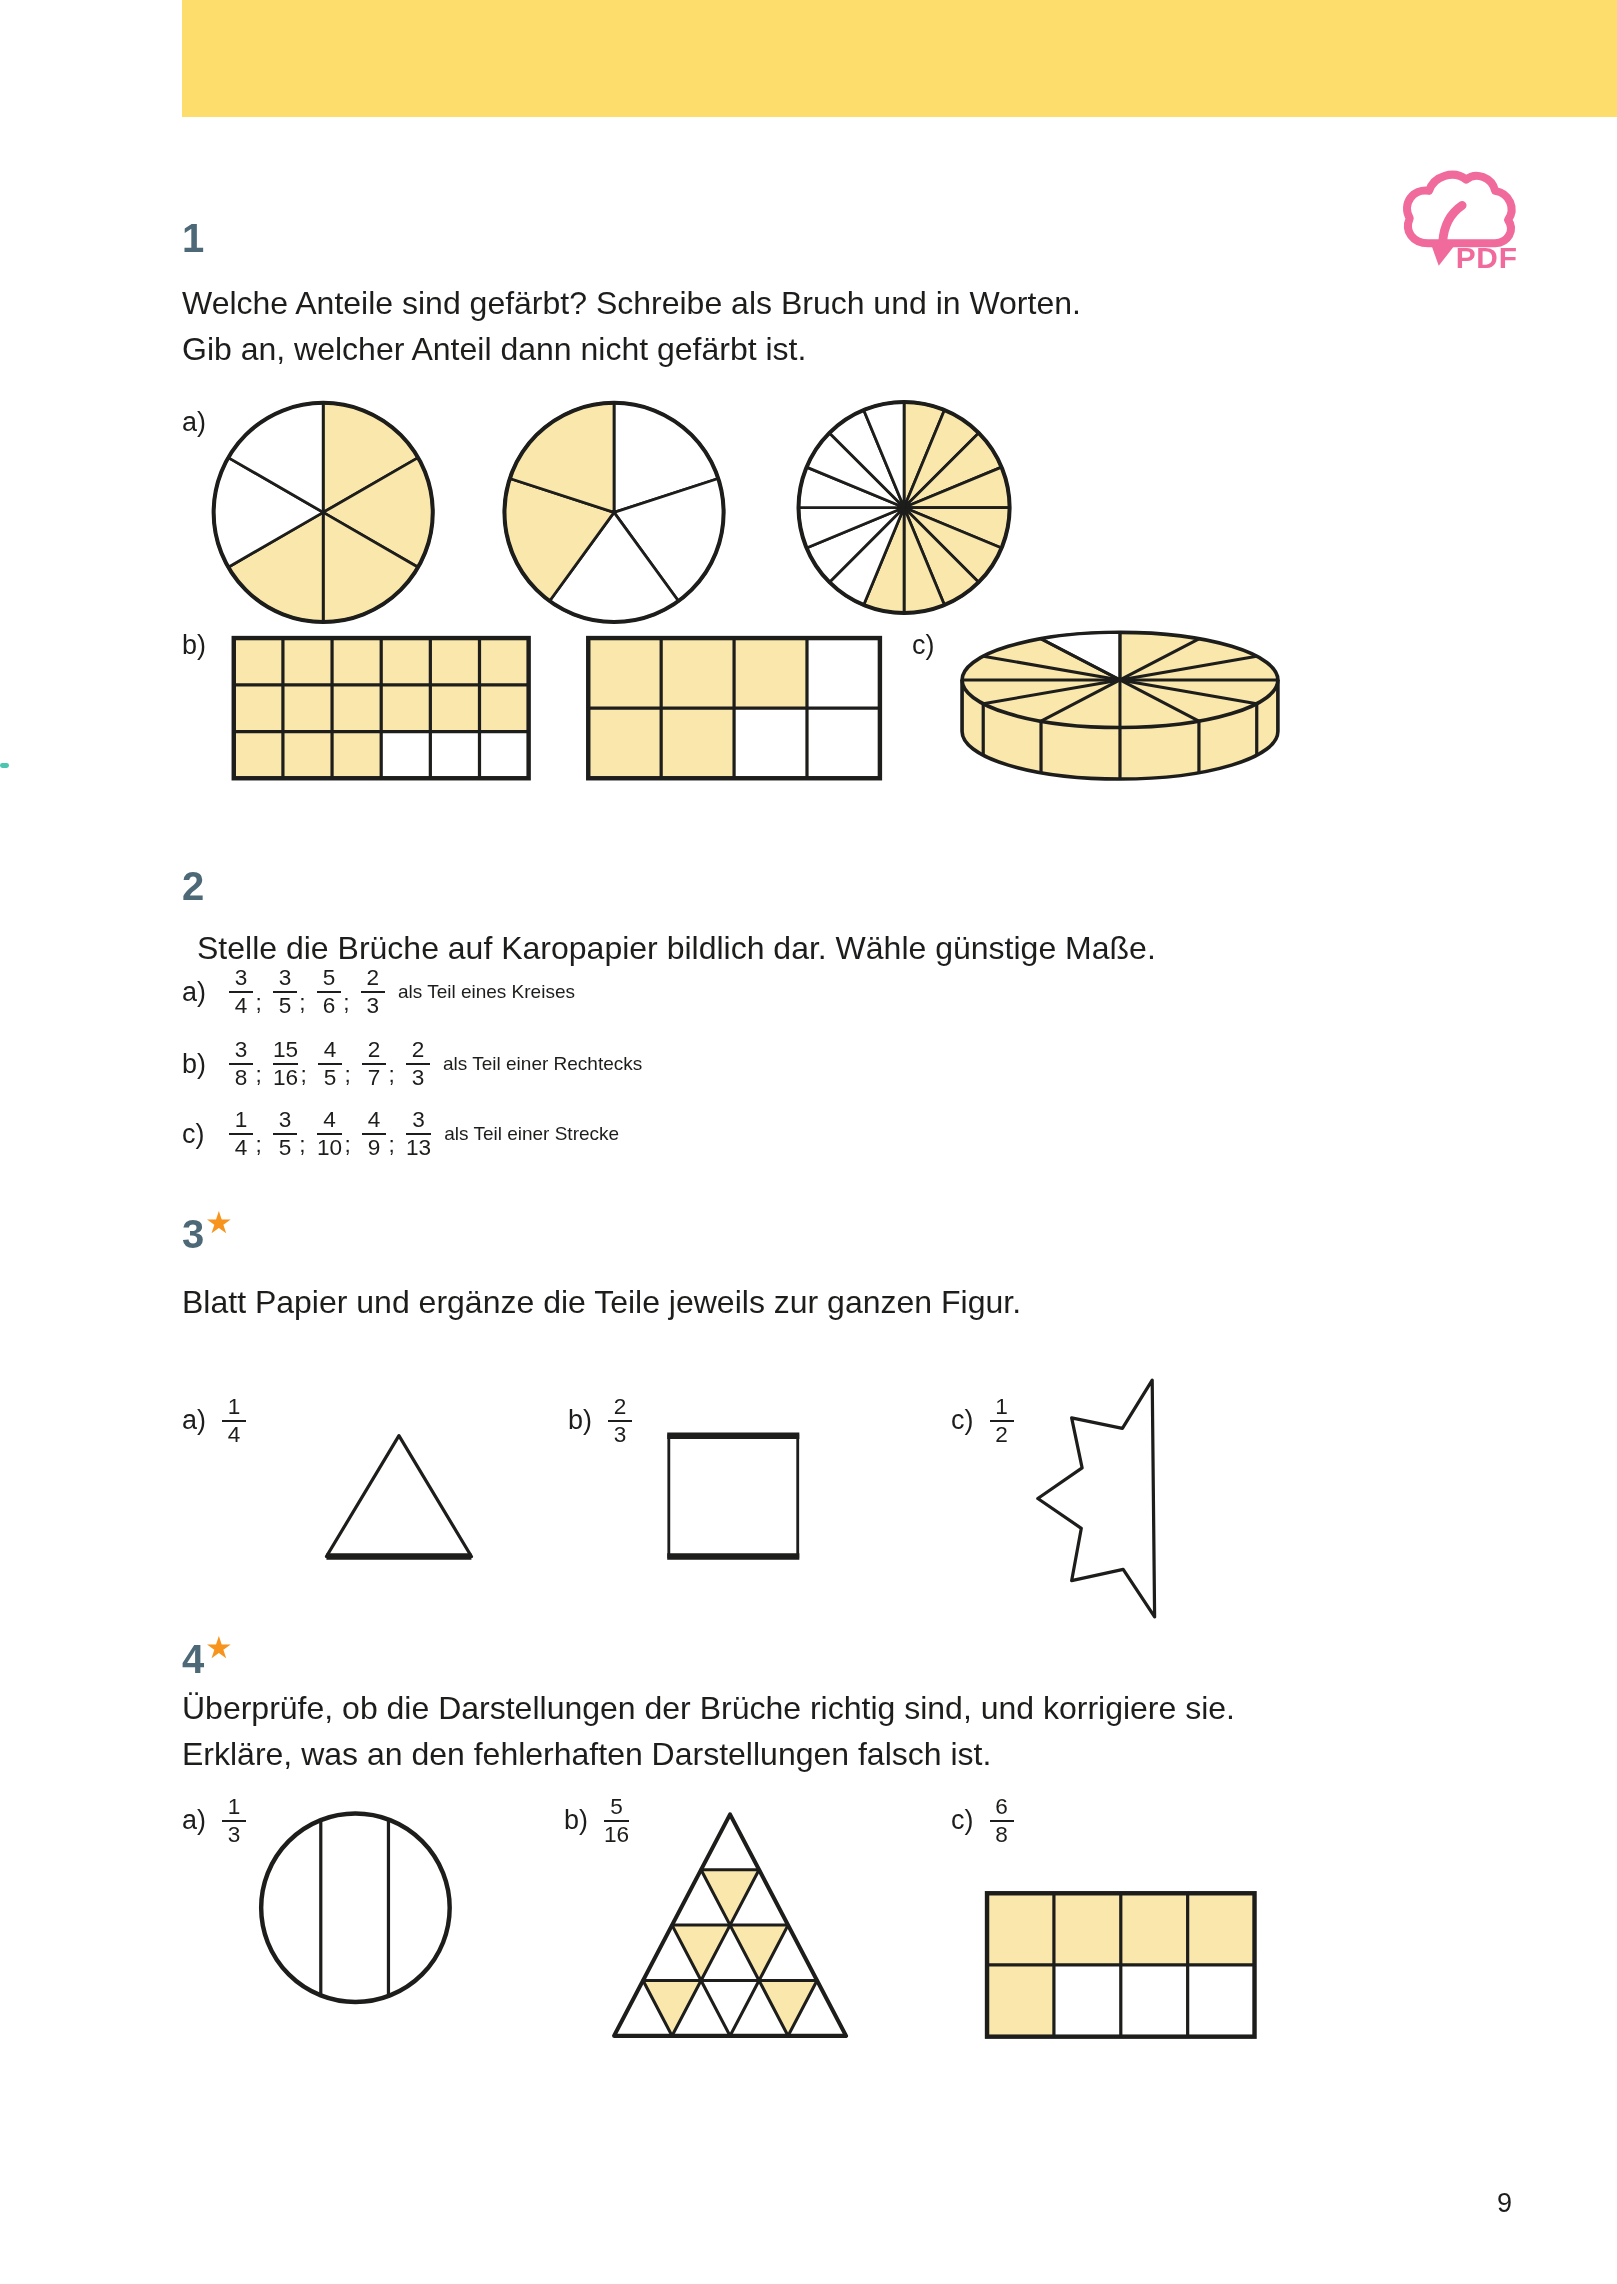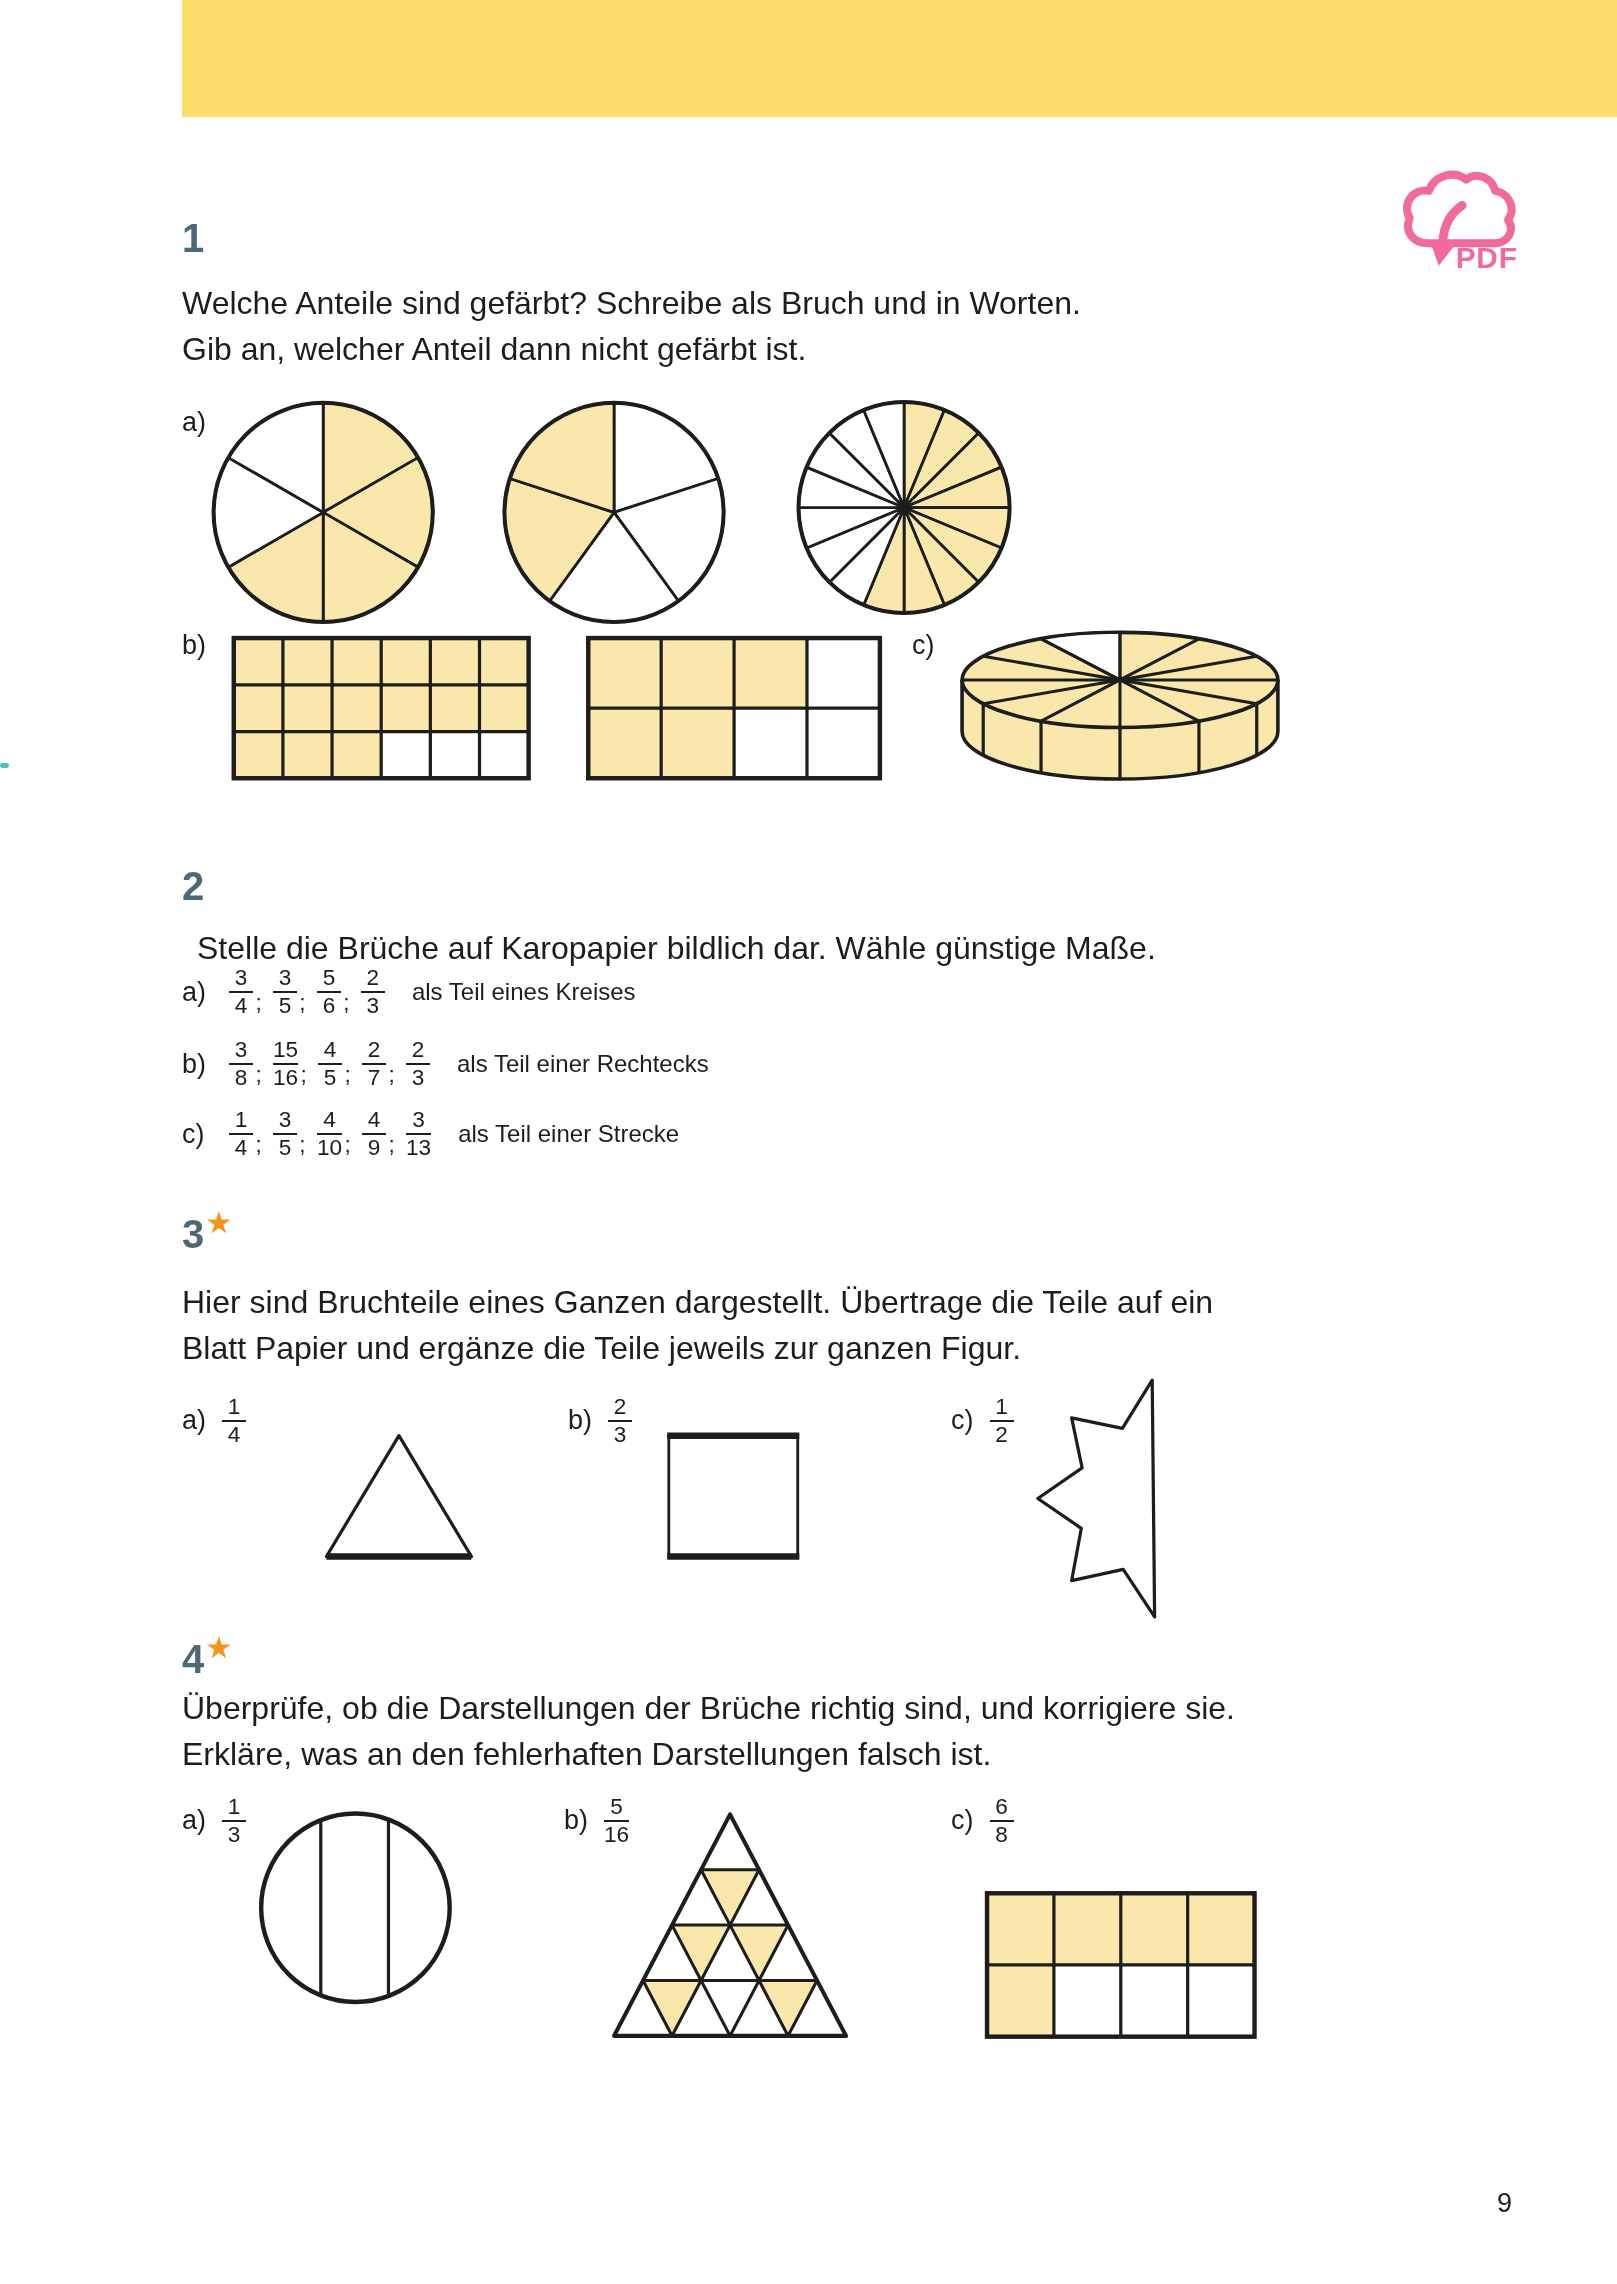--- a/index.html
+++ b/index.html
@@ -12,21 +12,21 @@
   .star{font-size:27px;position:relative;top:-16px;margin-left:2.4px;}
   .body-text{font-size:32px;line-height:46px;white-space:nowrap;}
   .lbl{font-size:27px;}
   .frac{display:inline-flex;flex-direction:column;align-items:center;
         font-size:22.6px;line-height:24px;min-width:24px;}
   .frac .bar{display:block;height:2.4px;background:#1d1d1b;width:100%;margin:0.8px 0;}
   .frac-row{display:flex;align-items:center;height:64px;}
   .frac-row .lbl{width:47px;flex:0 0 auto;}
   .fracs{display:flex;align-items:center;}
   .fracs .sep{align-self:flex-end;font-size:22.6px;margin:0 11.3px 1.6px 2.4px;}
-  .suffix{font-size:24px;margin-left:27px;white-space:nowrap;}
+  .suffix{font-size:19px;margin-left:13px;white-space:nowrap;}
   .item{display:flex;align-items:center;}
   .item .lbl{margin-right:16px;}
   #edge-tick{left:0;top:763px;width:8.9px;height:4.8px;border-radius:2.4px;}
   #page-num{font-size:27px;}
 </style>
 </head>
 <body>
 
 <div id="page">
 
@@ -291,21 +291,20 @@
           <span>13</span>
         </span>
       </span>
     <span class="suffix">als Teil einer Strecke</span>
   </div>
 
   <div class="abs ex-num" style="left: 182px; top: 1212px; color: rgb(77, 104, 118);">
     <span>3</span><span class="star" style="color: rgb(247, 148, 30);">★</span>
   </div>
   <div class="abs body-text" style="left:182px;top:1279px">
-    <div>Hier sind Bruchteile eines Ganzen dargestellt. Übertrage die Teile auf ein</div>
     <div>Blatt Papier und ergänze die Teile jeweils zur ganzen Figur.</div>
   </div>
   <div class="abs item" style="left:182px;top:1395px">
     <span class="lbl">a)</span>
     <span class="frac">
       <span>1</span>
       <span class="bar"></span>
       <span>4</span>
     </span>
   </div>

